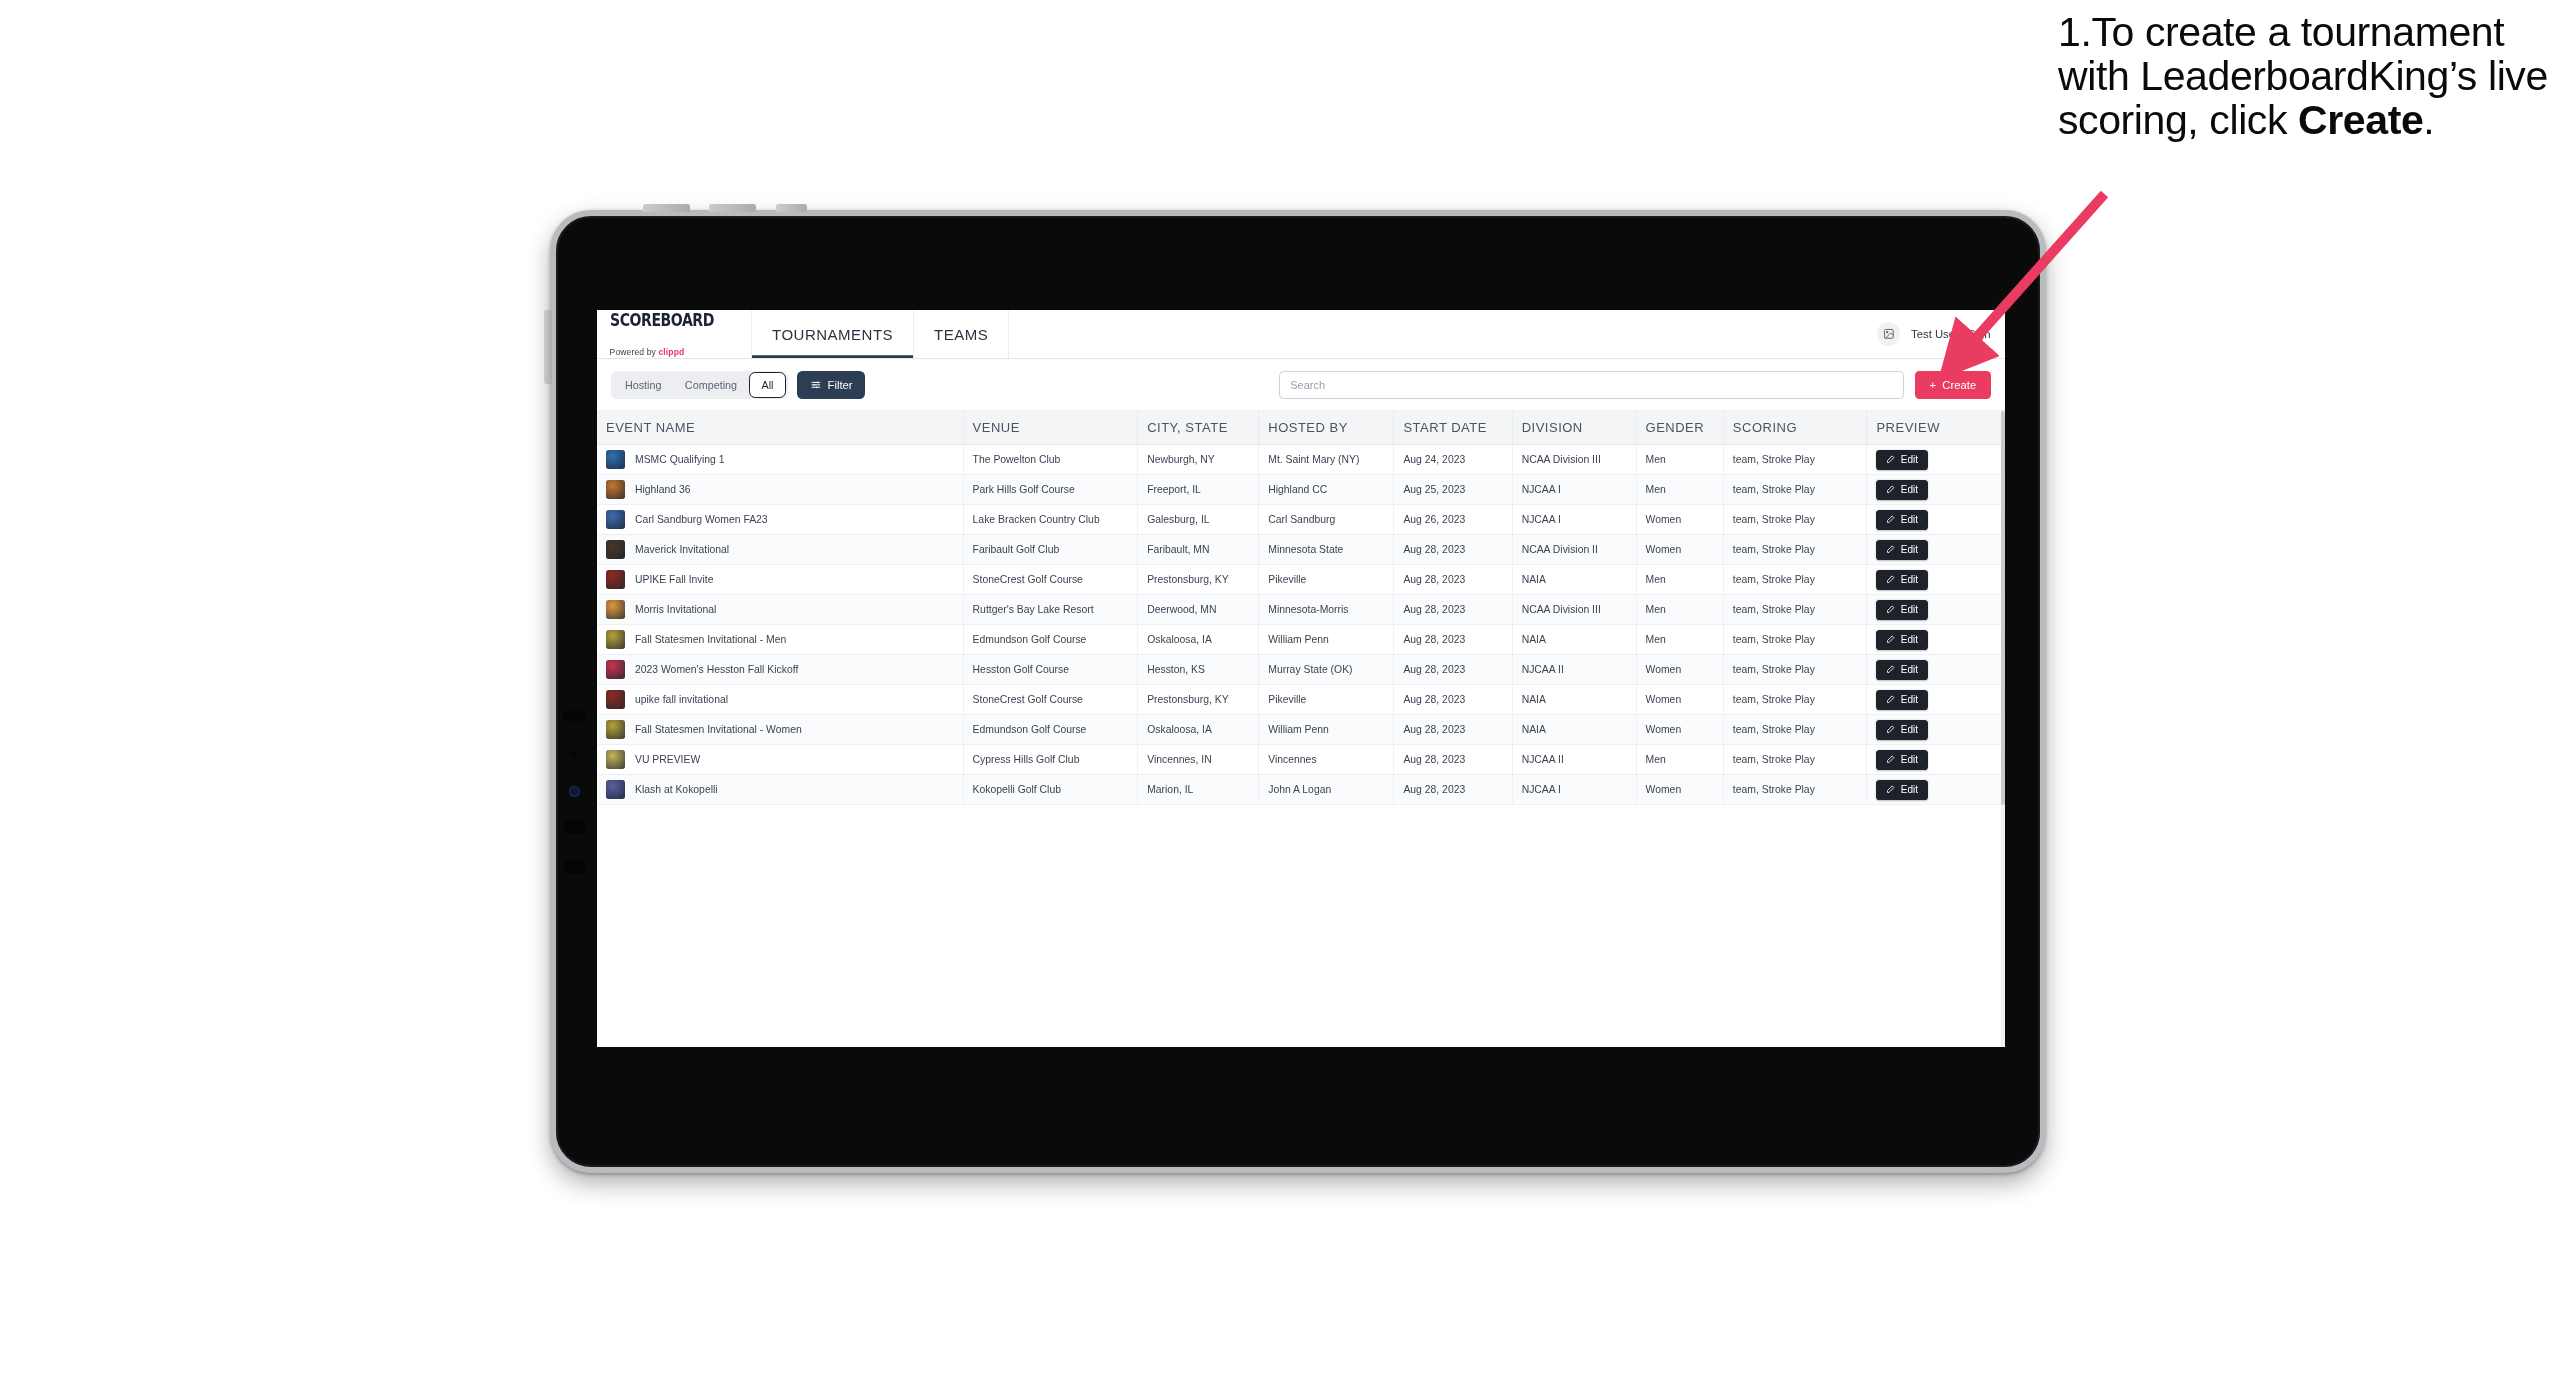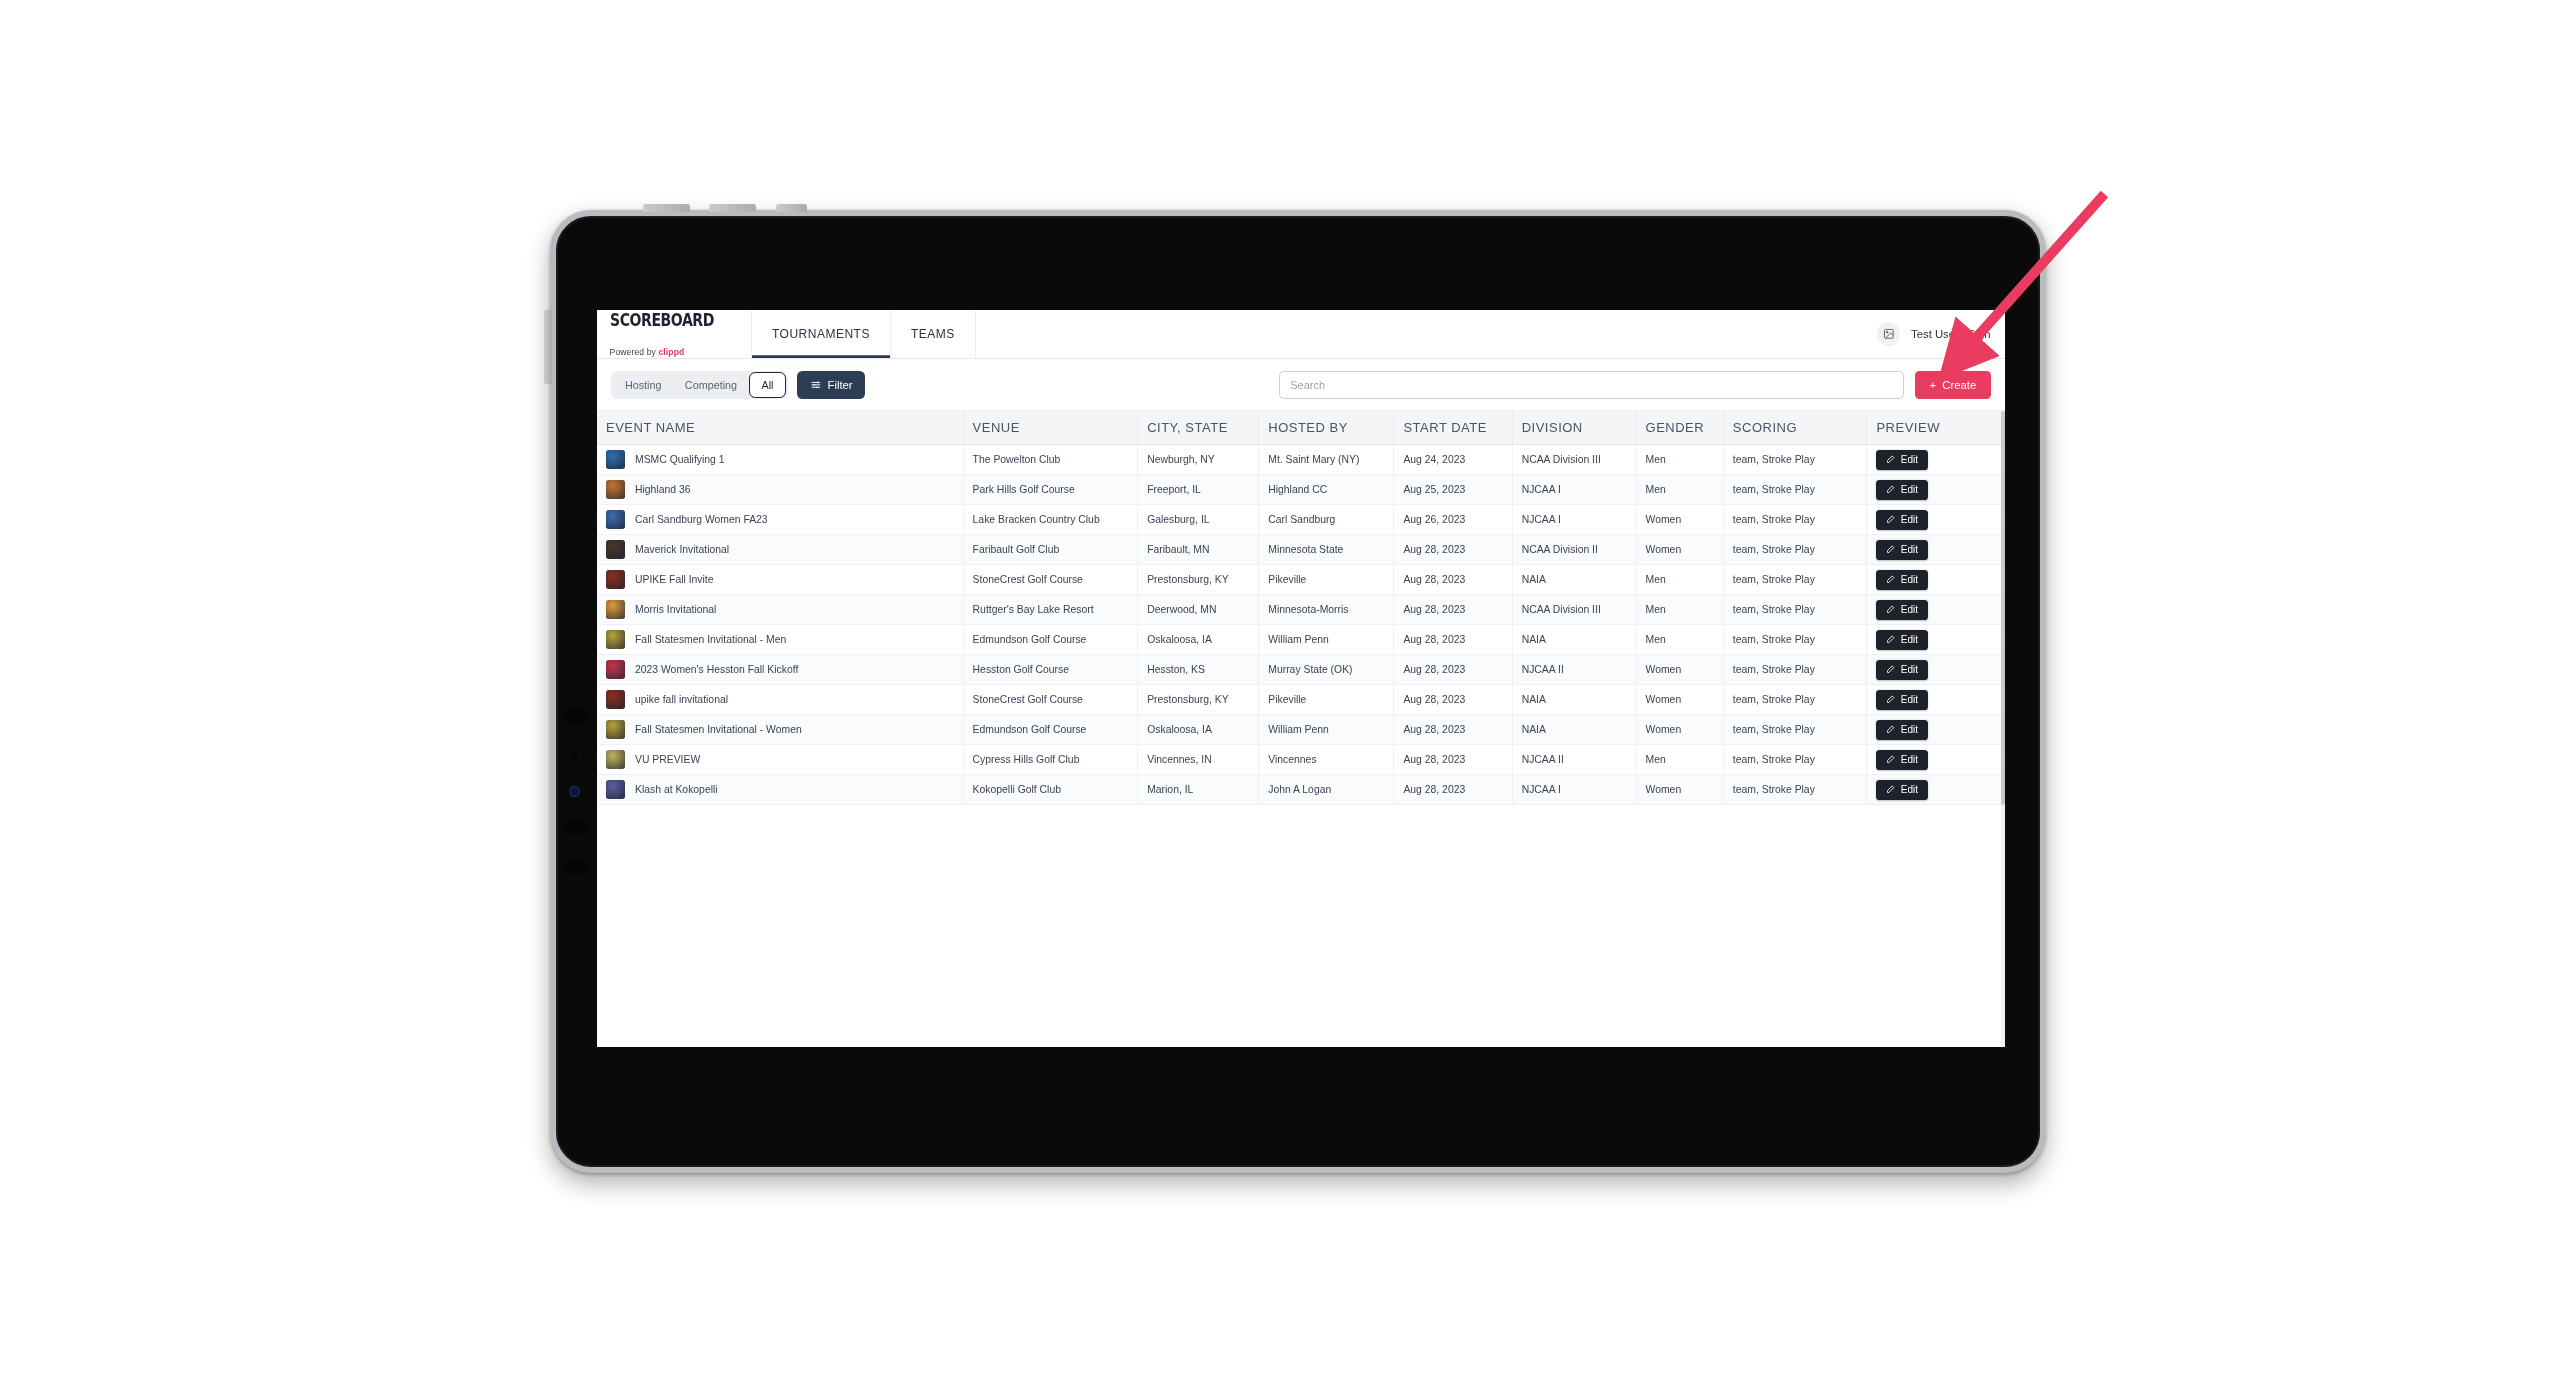--- a/index.html
+++ b/index.html
@@ -70,21 +70,21 @@
     font-family: "DejaVu Sans", sans-serif;
     font-weight: 700; font-size: 17px; letter-spacing: -0.5px;
     color:#1b2330; line-height:1; font-stretch: condensed;
     transform: scaleX(.92); transform-origin: left center;
   }
   .brand-sub { font-size: 8.6px; color:#3b4250; margin-top:18px; letter-spacing:0.1px;}
   .brand-sub b { color:#e8365d; font-weight:700; }
 
   .navtab {
     display:flex; align-items:center; padding: 0 20px;
-    font-size: 12px; letter-spacing: 0.5px; color:#2b3340;
+    font-size: 15px; letter-spacing: 0.5px; color:#2b3340;
     border-right: 0.9px solid #eceef1; cursor:pointer;
   }
   .navtab.active { box-shadow: inset 0 -2.7px 0 #2b3a52; font-weight:500; }
 
   .nav-right {
     margin-left:auto; display:flex; align-items:center; gap:10.8px; padding-right:14.4px;
   }
   .avatar {
     width: 23.4px; height:23.4px; border-radius:50%;
     background:#f0f1f3; display:flex; align-items:center; justify-content:center;
@@ -538,15 +538,18 @@
 
   <svg class="arrow-svg" viewBox="0 0 220 230">
     <defs>
       <marker id="ah" markerWidth="6" markerHeight="6" refX="2.2" refY="3" orient="auto">
         <path d="M0,0 L6,3 L0,6 z" fill="#ea3b60"></path>
       </marker>
     </defs>
     <line x1="205" y1="20" x2="48" y2="196" stroke="#ea3b60" stroke-width="11" marker-end="url(#ah)"></line>
   </svg>
 
+  <div class="annotation">
+    <span>1.To create a tournament with LeaderboardKing’s live scoring, click </span><b>Create</b><span>.</span>
+  </div>
 
 </div>
 
 
 </body></html>

